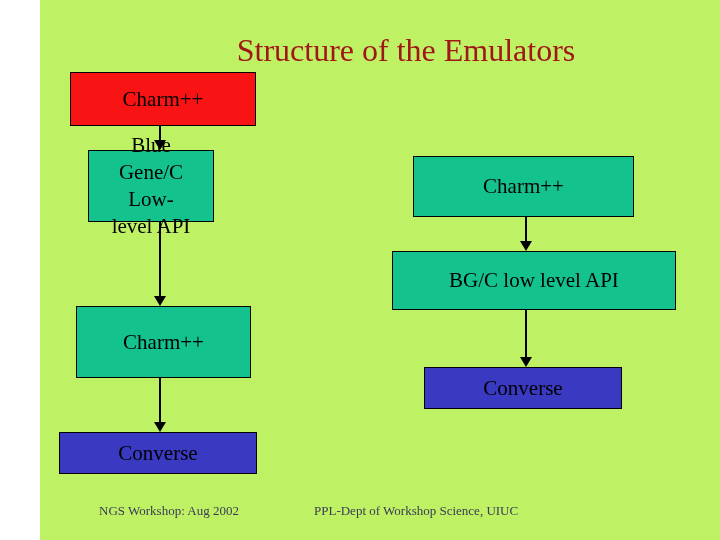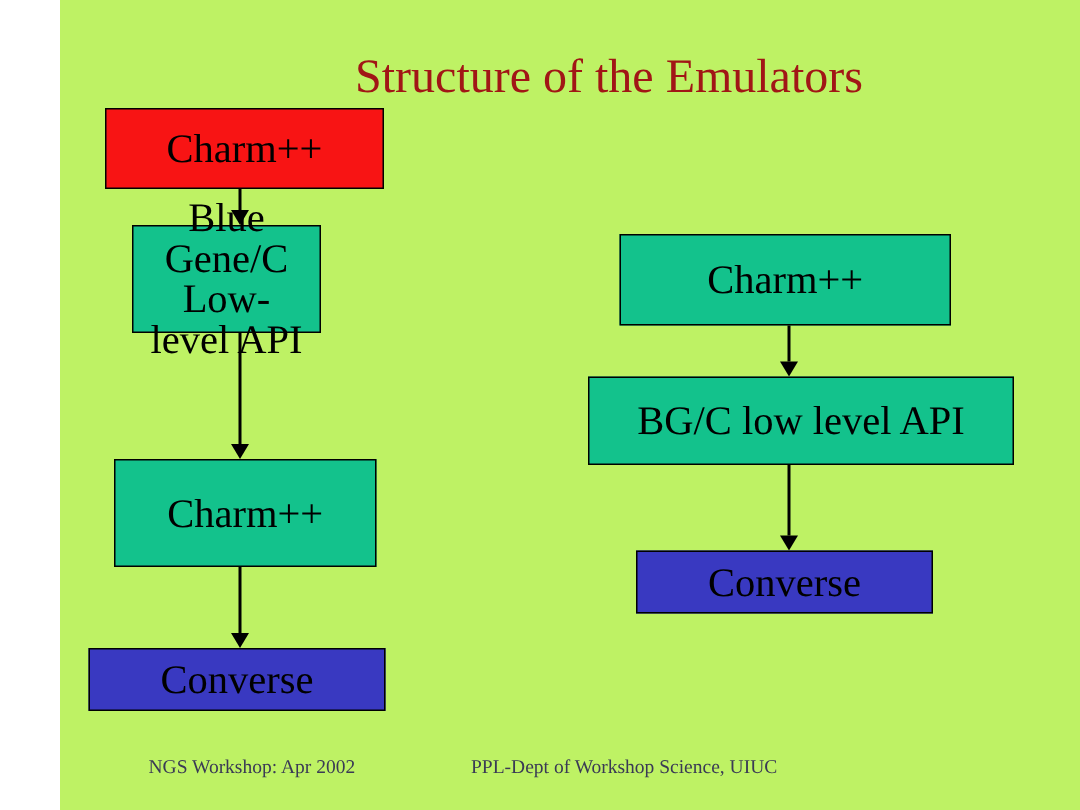--- a/index.html
+++ b/index.html
@@ -27,25 +27,25 @@
     font-family: "Liberation Serif", serif;
   }
   .box {
     position: absolute;
     border: 1.5px solid #000000;
     box-sizing: border-box;
     display: flex;
     align-items: center;
     justify-content: center;
     text-align: center;
-    font-size: 27px;
+    font-size: 21px;
     line-height: 27px;
     color: #000000;
     font-family: "Liberation Serif", serif;
-    padding: 0 8px;
+    padding: 0 22px;
   }
   .box-charm-red    { left: 30px;  top: 72px;  width: 186px; height: 54px; }
   .box-bluegene     { left: 48px;  top: 150px; width: 126px; height: 72px; }
   .box-charm-left   { left: 36px;  top: 306px; width: 175px; height: 72px; }
   .box-converse-l   { left: 19px;  top: 432px; width: 198px; height: 42px; }
   .box-charm-right  { left: 373px; top: 156px; width: 221px; height: 61px; }
   .box-bgc          { left: 352px; top: 251px; width: 284px; height: 59px; }
   .box-converse-r   { left: 384px; top: 367px; width: 198px; height: 42px; }
   .arrow {
     position: absolute;
@@ -120,17 +120,17 @@
 
   <div class="box box-bgc" style="background-color: rgb(19, 194, 140);">BG/C low level API</div>
 
   <div class="arrow arrow-a5">
     <div class="arrow-line"></div>
     <div class="arrow-head"></div>
   </div>
 
   <div class="box box-converse-r" style="background-color: rgb(57, 57, 193);">Converse</div>
 
-  <div class="footer-text footer-left" style="color: rgb(58, 58, 85);">NGS Workshop: Apr 2002</div>
+  <div class="footer-text footer-left" style="color: rgb(58, 58, 85);">NGS Workshop: Aug 2002</div>
 
   <div class="footer-text footer-right" style="color: rgb(58, 58, 85);">PPL-Dept of Workshop Science, UIUC</div>
 
 </div>
 
 </body></html>

